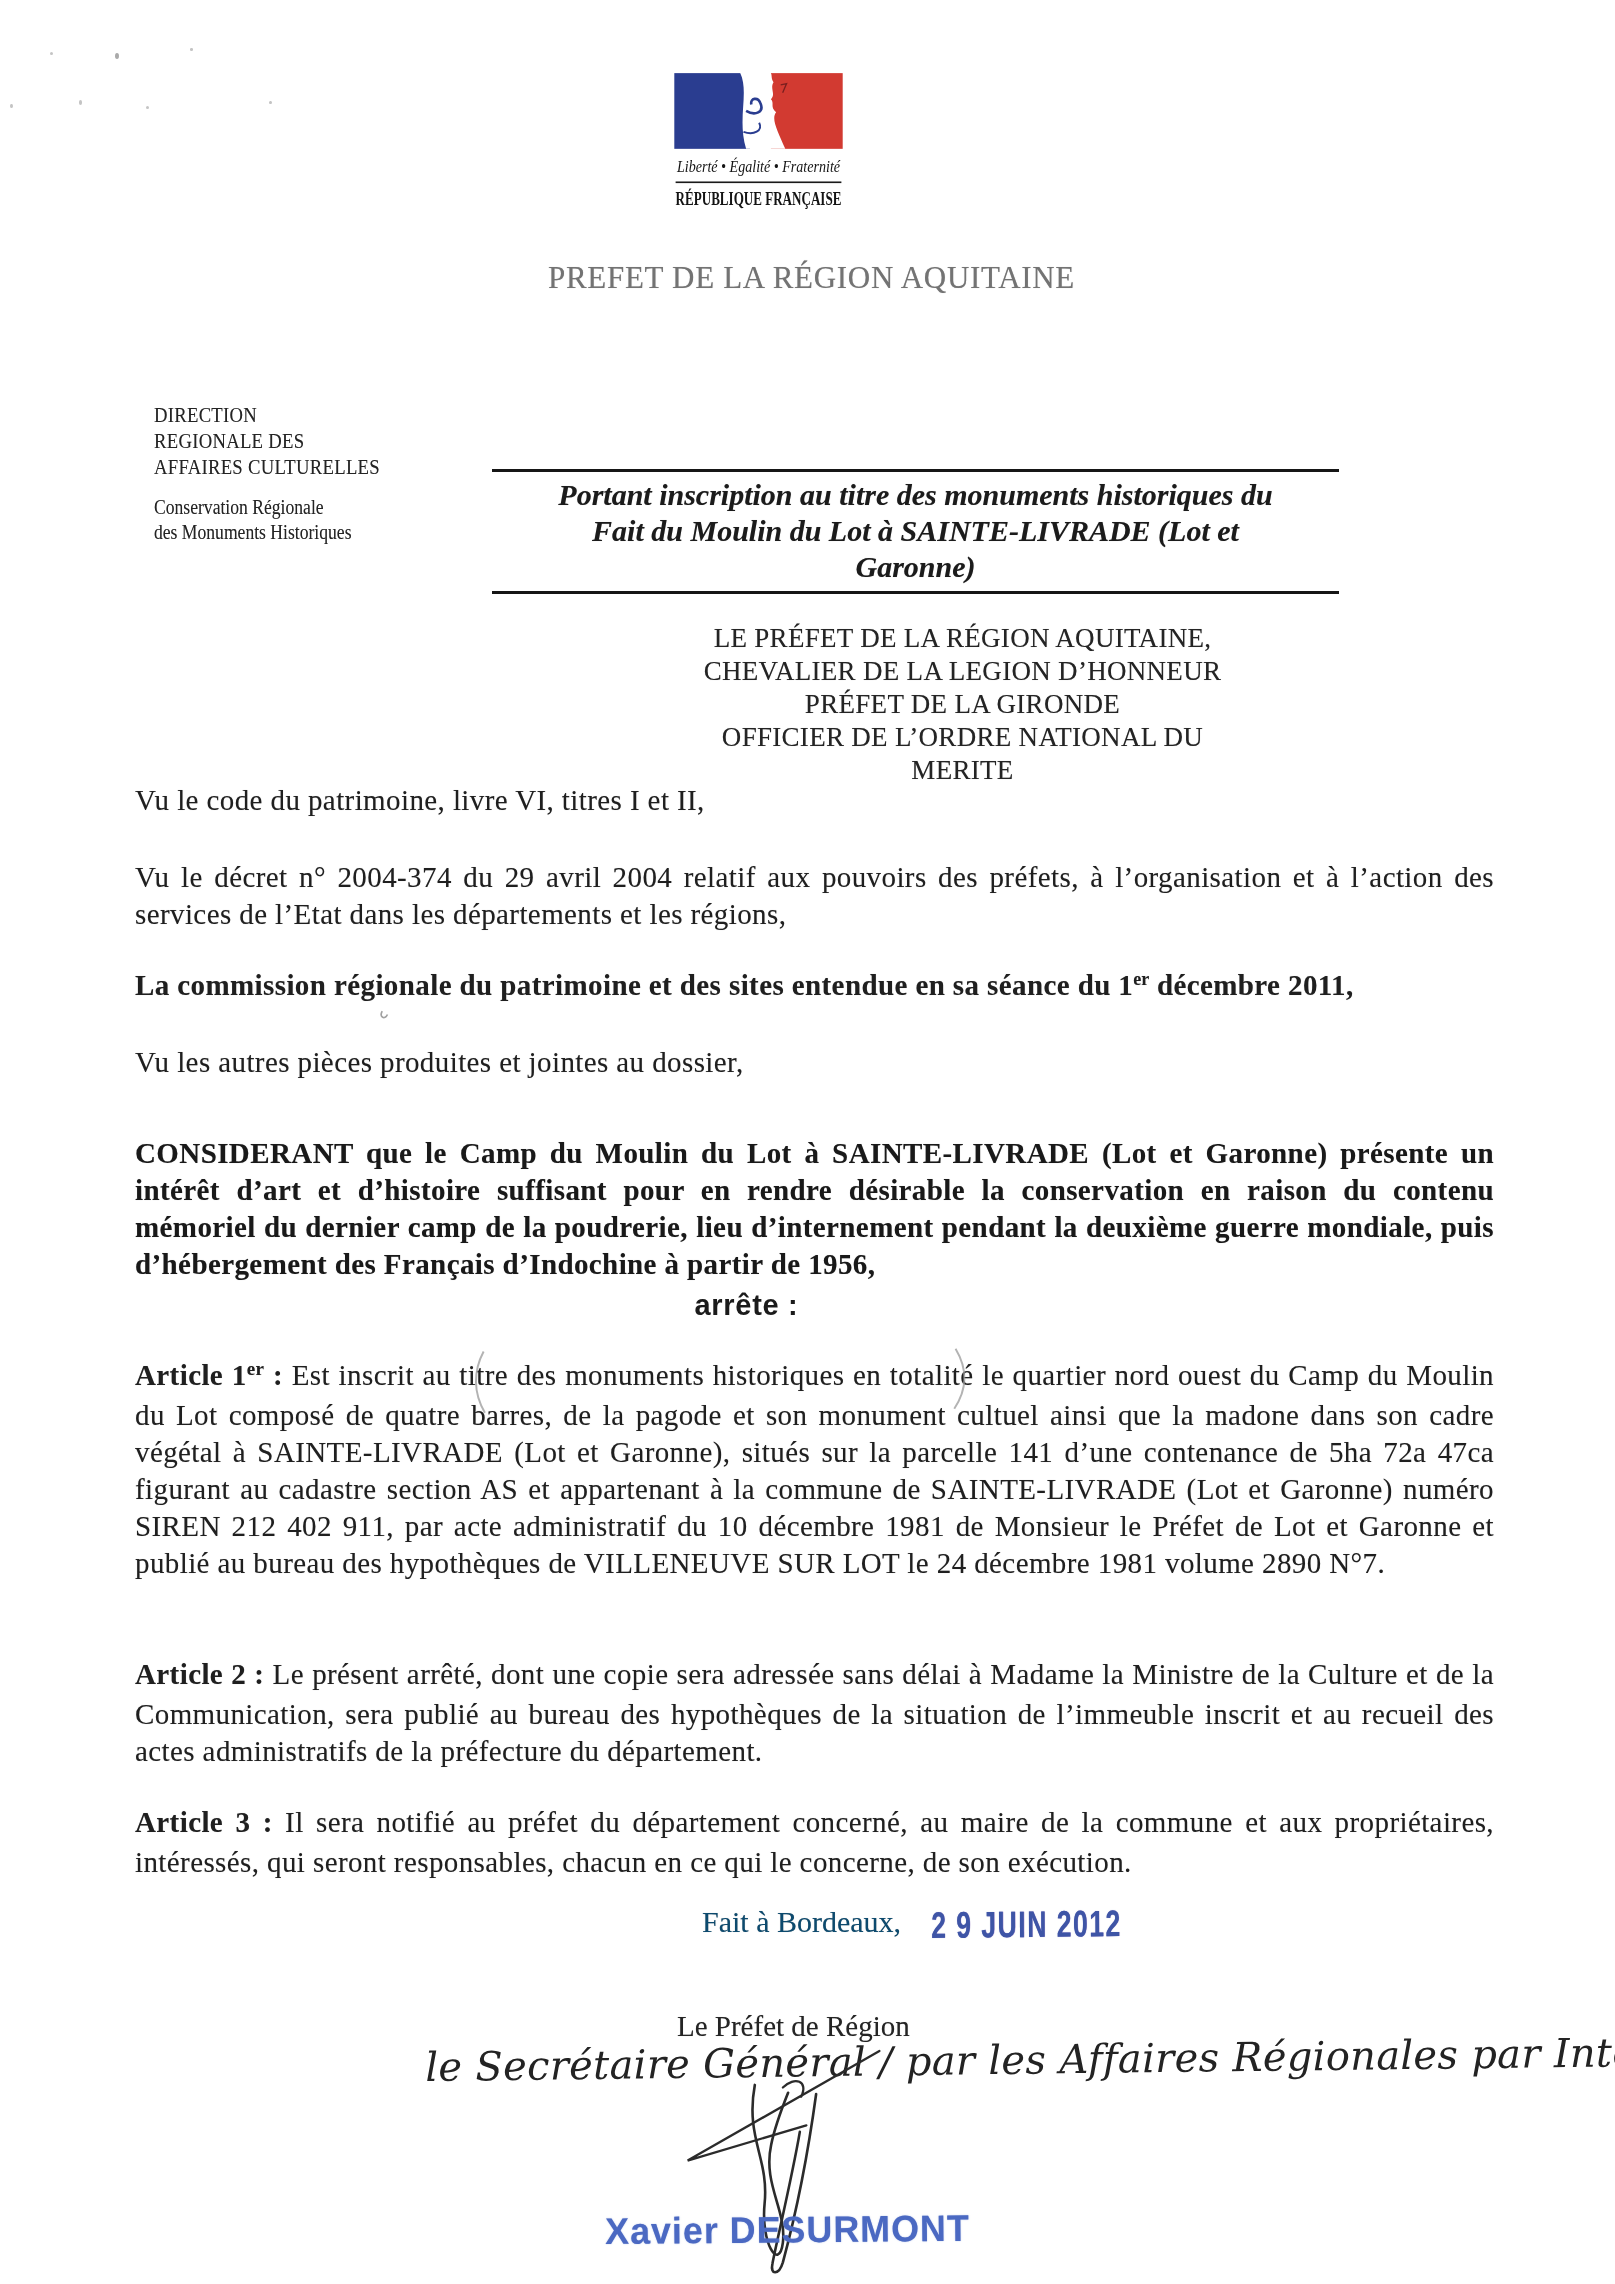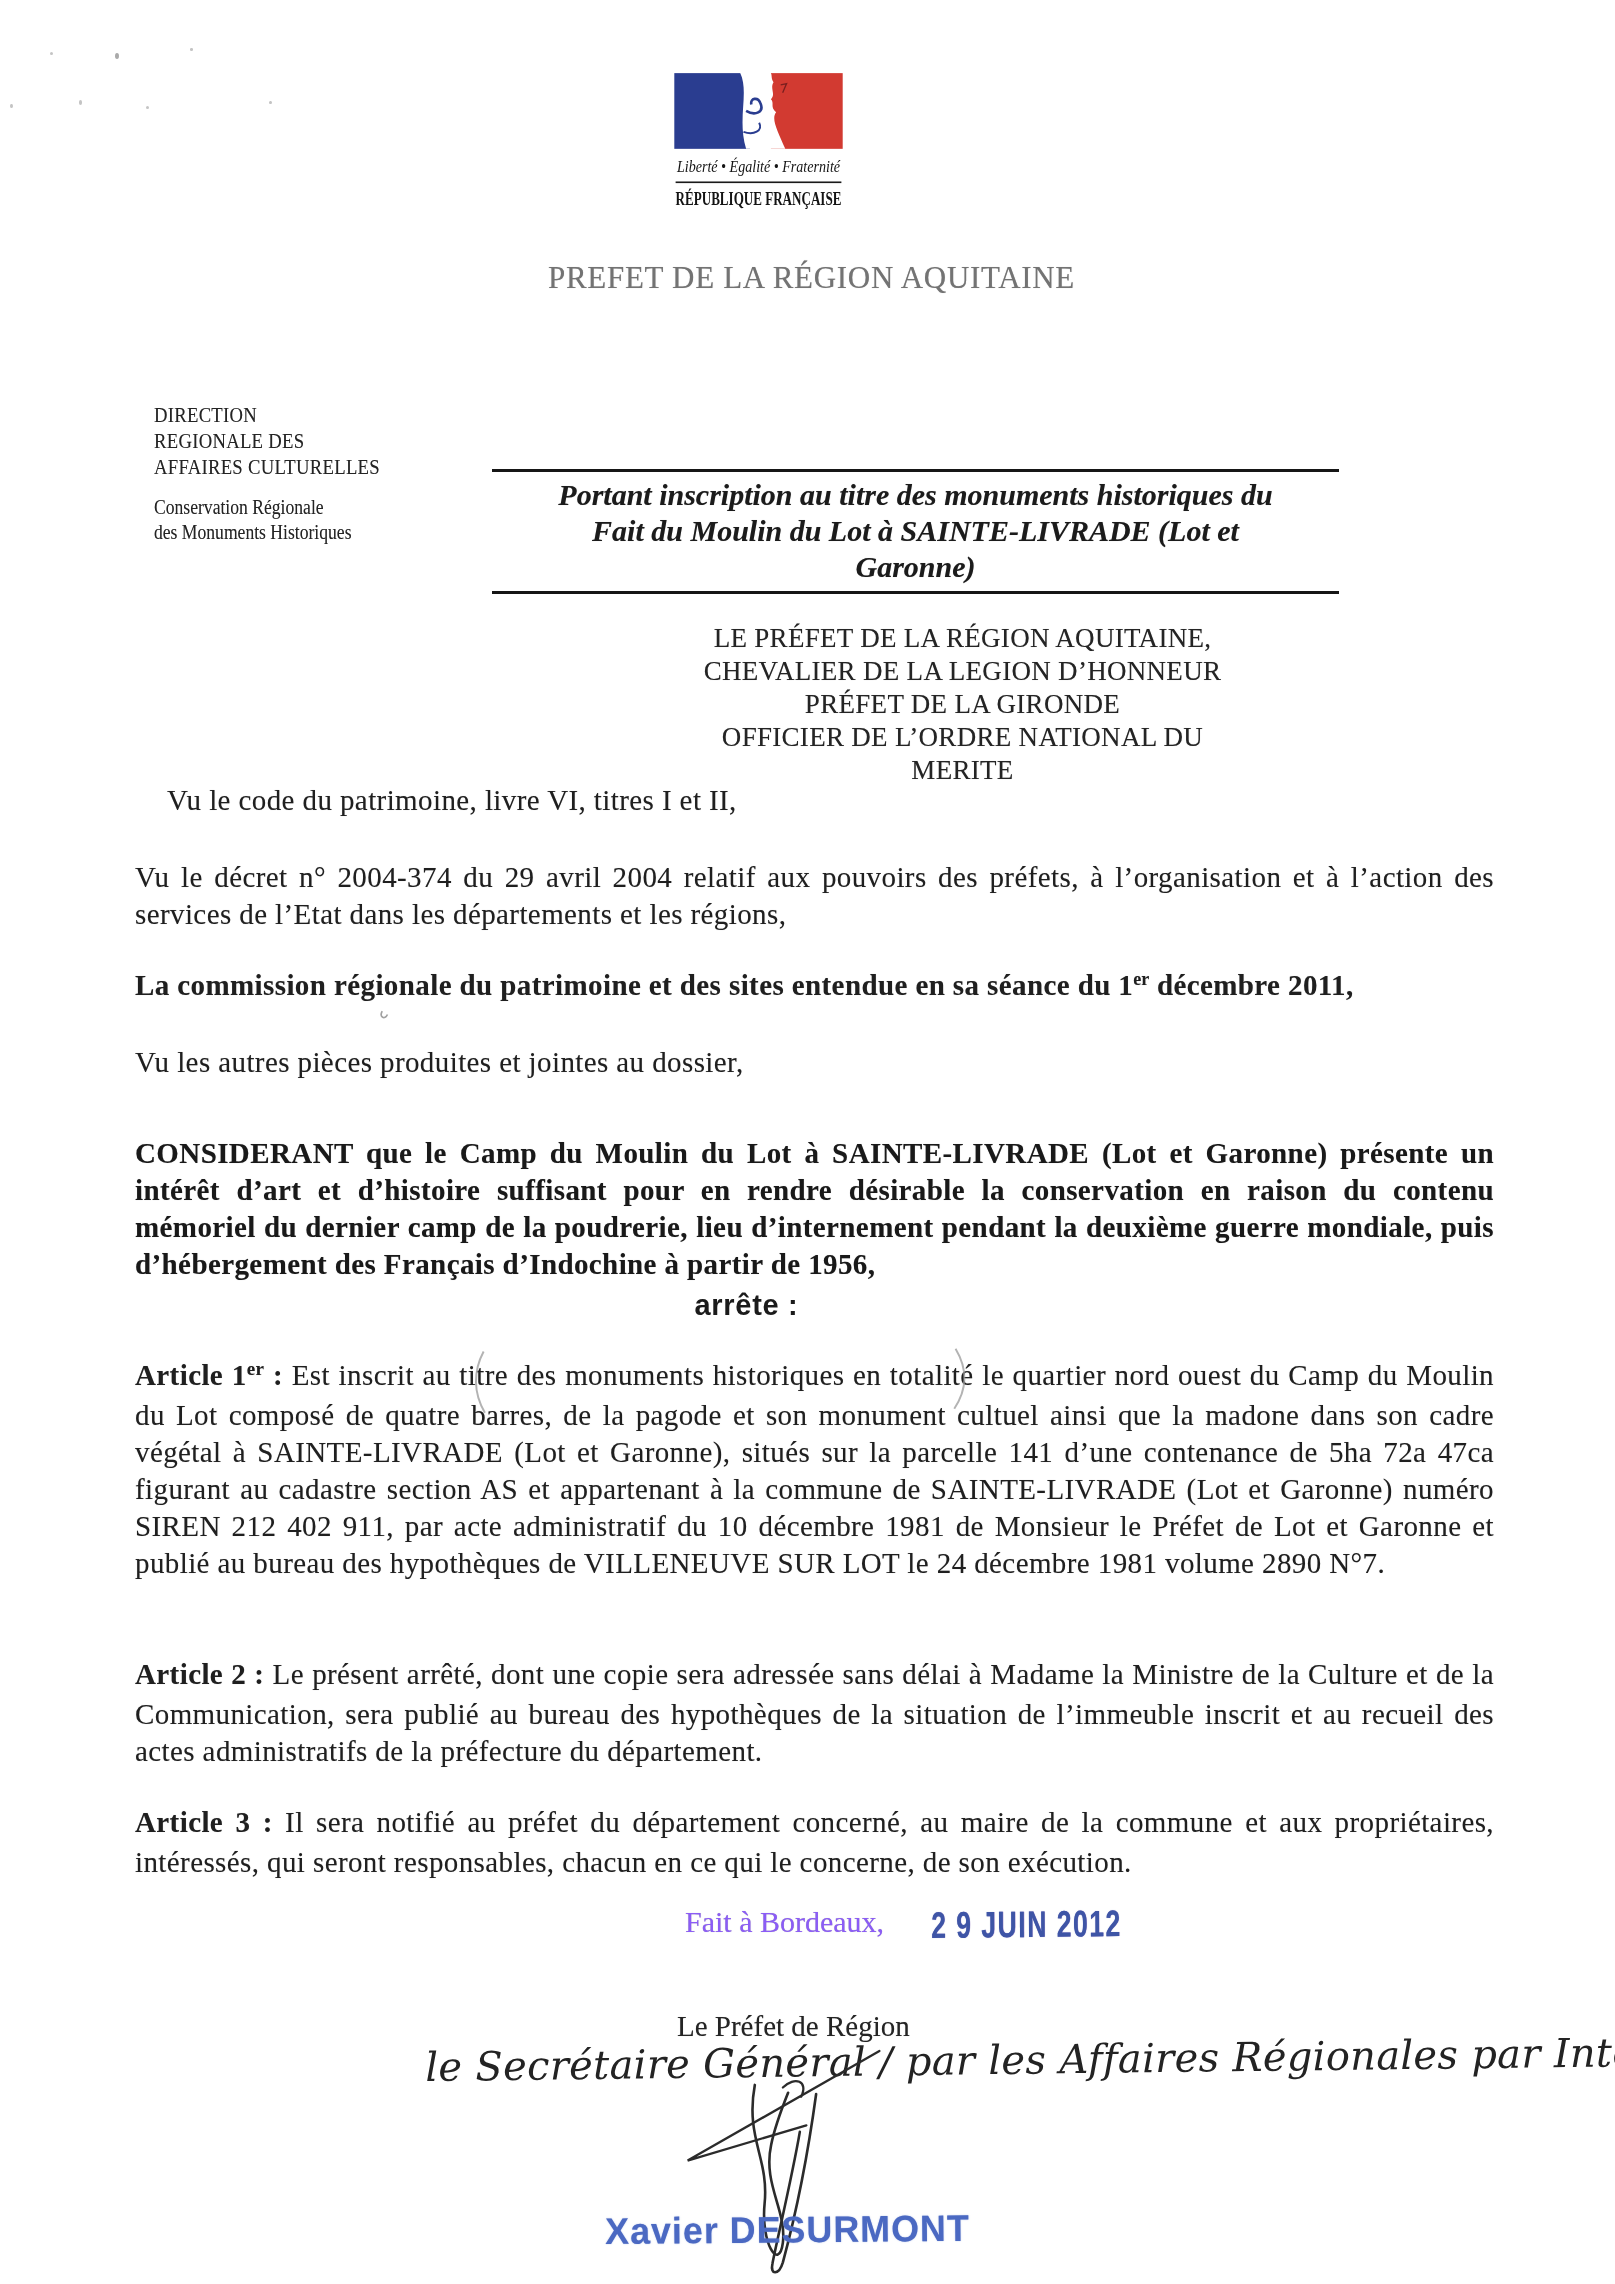--- a/index.html
+++ b/index.html
@@ -49,33 +49,33 @@
     letter-spacing:0.3px;color:#242424;
     text-shadow:0 0 0.7px rgba(40,40,40,.35);
   }
   
   .body-text{
     position:absolute;left:135px;width:1359px;margin:0;
     font-size:29px;line-height:37px;letter-spacing:0.4px;
     text-align:justify;color:#1f1f1f;
     text-shadow:0 0 0.7px rgba(30,30,30,.35);
   }
-  .r1{top:782px;margin-left:32px;} .r2{top:859px;} .r3{top:967px;font-weight:bold;} .r4{top:1044px;}
+  .r1{top:782px;} .r2{top:859px;} .r3{top:967px;font-weight:bold;} .r4{top:1044px;}
   .considerant{top:1135px;font-weight:bold;color:#191919;}
   .a1{top:1357px;} .a2{top:1656px;} .a3{top:1804px;}
   .sup{position:relative;top:-10.4px;font-size:18px;letter-spacing:0;}
   .article-label{font-weight:bold;}
   .article-sup{position:relative;top:-10.4px;font-size:19px;font-weight:bold;}
   .arrete{
     position:absolute;left:639px;top:1289px;width:215px;
     text-align:center;font-family:"Liberation Sans",sans-serif;
     font-weight:bold;font-size:29px;letter-spacing:0.7px;color:#1b1b1b;
   }
   
-  .fait{position:absolute;left:685px;top:1905px;font-size:30px;color:#8b5cf6;
+  .fait{position:absolute;left:702px;top:1905px;font-size:30px;color:#0c4a6e;
         text-shadow:0 0 0.7px rgba(30,30,30,.35);}
   .date-stamp{
     position:absolute;left:931px;top:1905px;
     font-family:"Liberation Sans",sans-serif;font-weight:bold;
     font-size:37px;letter-spacing:2px;color:#3e55a6;
     transform:scaleX(.72) rotate(-.4deg);transform-origin:left top;
     text-shadow:0.5px 0 0 rgba(110,60,170,.45), 0 0 1px rgba(62,85,166,.5);
     white-space:nowrap;
   }
   .signatory{position:absolute;left:677px;top:2010px;font-size:29px;color:#242424;

